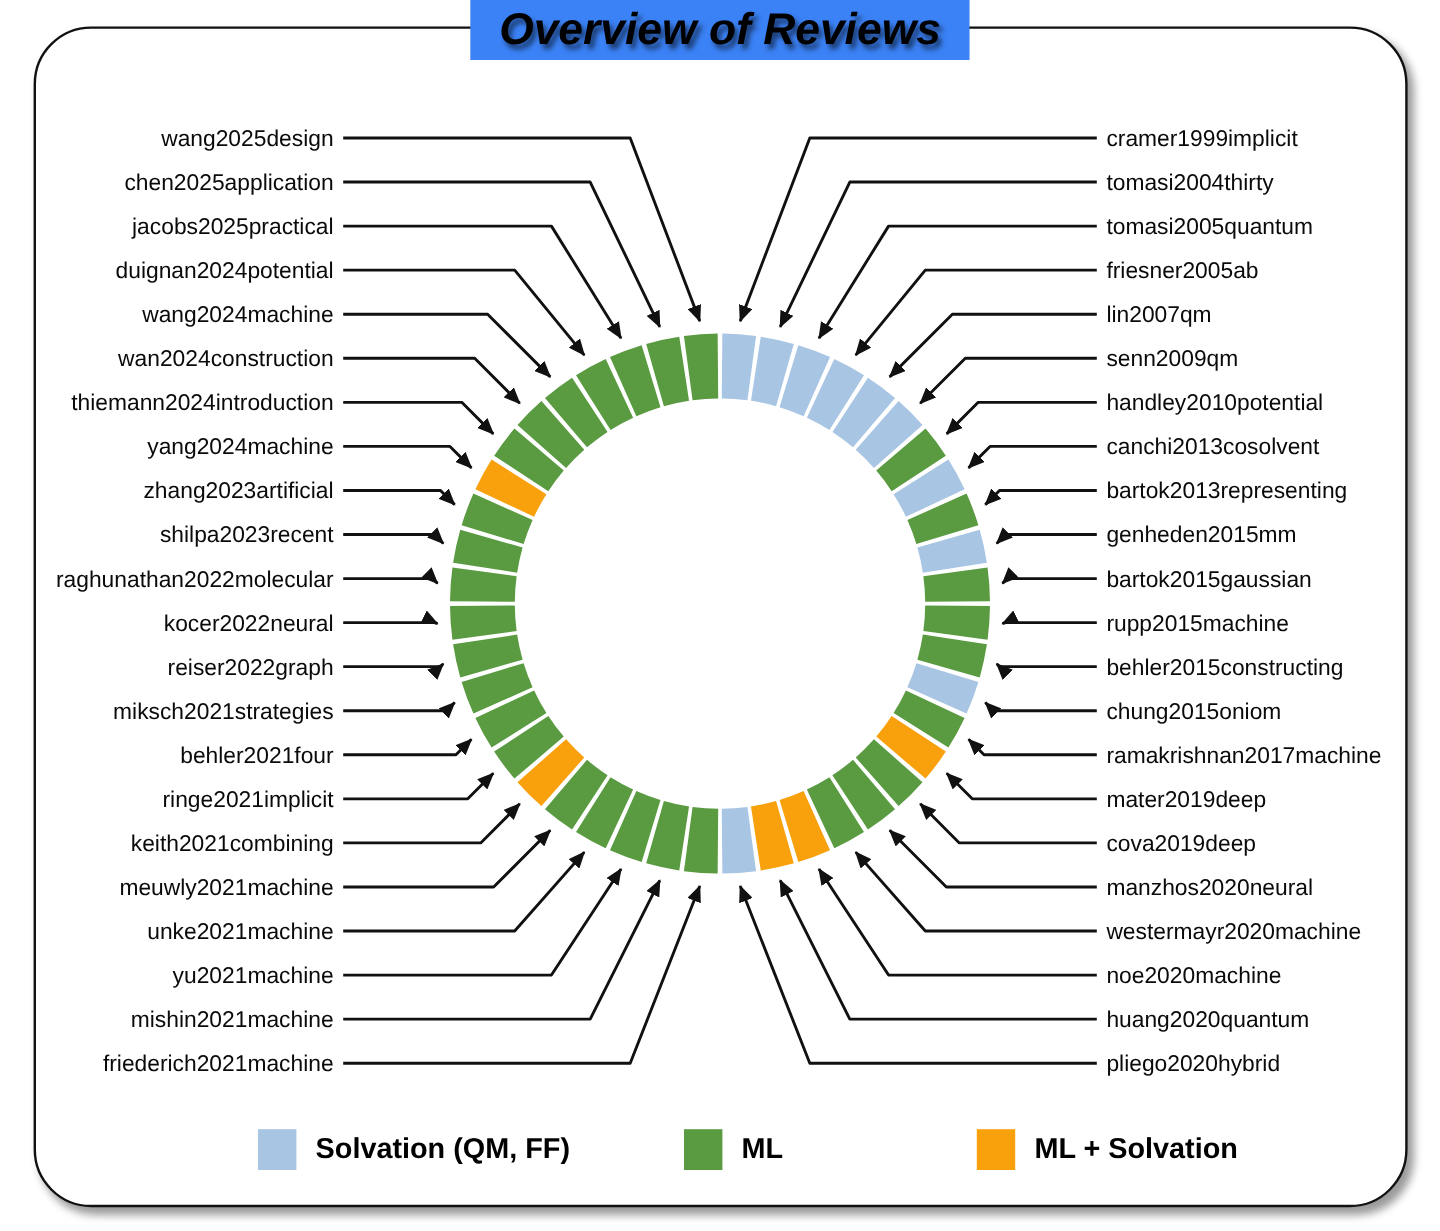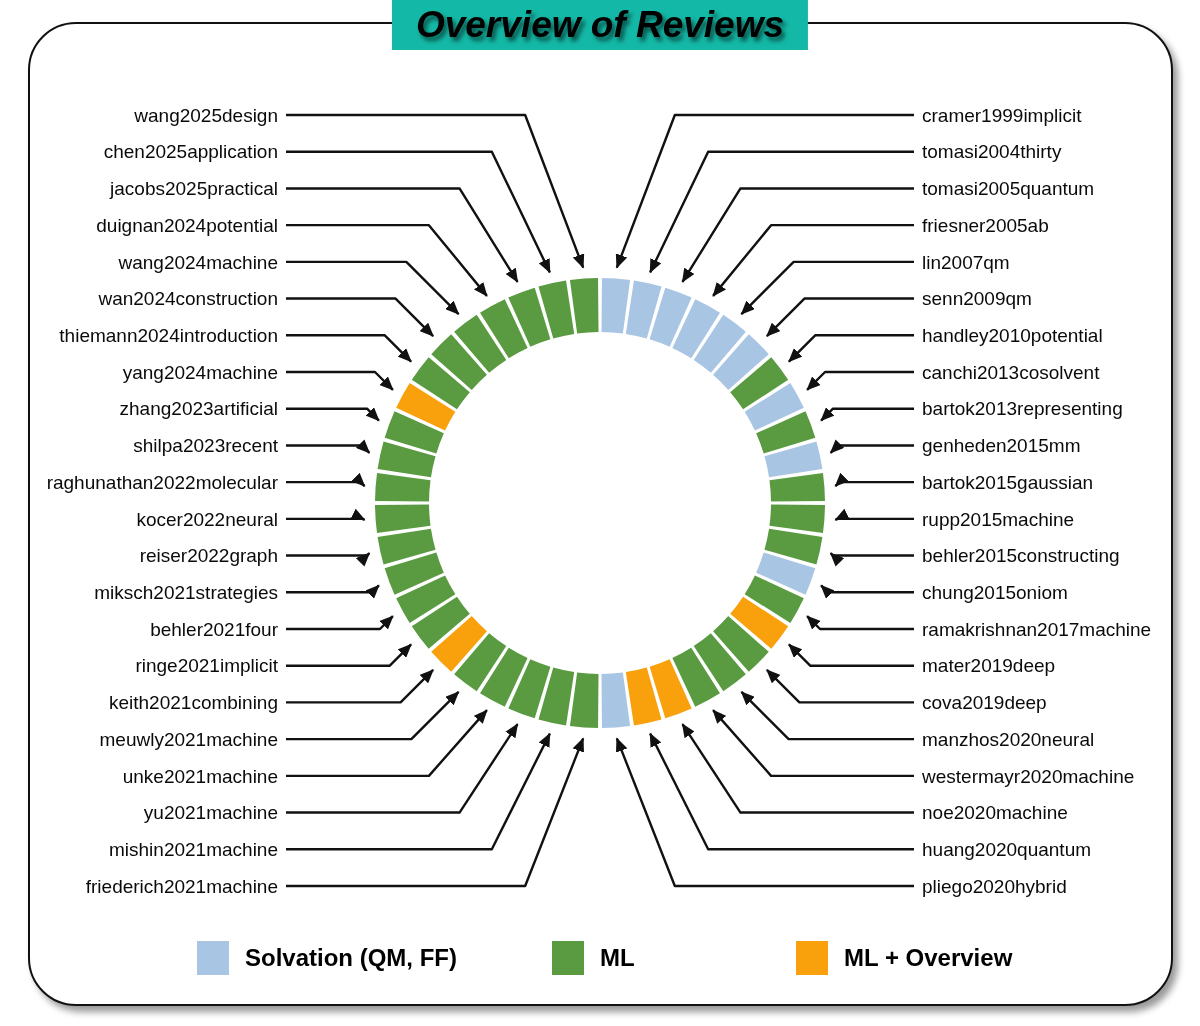--- a/index.html
+++ b/index.html
@@ -1,27 +1,27 @@
 <!DOCTYPE html>
 <html><head>
 <meta charset="utf-8">
 <style>
   html,body{margin:0;padding:0;background:#ffffff;width:1200px;height:1026px;
     font-family:"Liberation Sans",sans-serif;position:relative;overflow:hidden;}
   .frame{position:absolute;left:28px;top:22px;width:1141px;height:980px;
     border:2.5px solid #111;border-radius:48px;background:#fff;
     box-shadow:5px 6px 7px rgba(0,0,0,.40);}
   .title{position:absolute;top:0;left:50%;transform:translateX(-50%);
-    height:50px;line-height:50px;padding:0 24px;background:#14b8a6;z-index:5;
+    height:50px;line-height:50px;padding:0 24px;background:#3b82f6;z-index:5;
     font-size:37px;font-weight:bold;font-style:italic;color:#000;white-space:nowrap;
     text-shadow:3px 4px 4px rgba(0,0,0,.55);}
   svg#diagram{position:absolute;left:0;top:0;z-index:3;}
   .seg-label{font-size:19px;fill:#0a0a0a;}
   .legend{position:absolute;left:0;top:938px;width:1200px;height:40px;z-index:4;}
-  .legend-item{position:absolute;display:flex;align-items:center;height:40px;}
+  .legend-item{position:absolute;display:flex;align-items:center;height:40px;margin-left:18px;}
   .swatch{width:32px;height:34px;display:inline-block;}
   .legend-label{margin-left:16px;font-size:24px;font-weight:bold;color:#000;white-space:nowrap;}
 </style>
 </head>
 <body>
 
 <div class="frame"></div>
 <div class="title">Overview of Reviews</div>
 
 <svg id="diagram" width="1200" height="1026" viewBox="0 0 1200 1026">
@@ -174,15 +174,15 @@
   <div class="legend-item" style="left:197px">
     <span class="swatch" style="background: rgb(168, 197, 228);"></span>
     <span class="legend-label">Solvation (QM, FF)</span>
   </div>
   <div class="legend-item" style="left:552px">
     <span class="swatch" style="background: rgb(90, 155, 65);"></span>
     <span class="legend-label">ML</span>
   </div>
   <div class="legend-item" style="left:796px">
     <span class="swatch" style="background: rgb(249, 160, 13);"></span>
-    <span class="legend-label">ML + Overview</span>
+    <span class="legend-label">ML + Solvation</span>
   </div>
 </div>
 
 </body></html>

